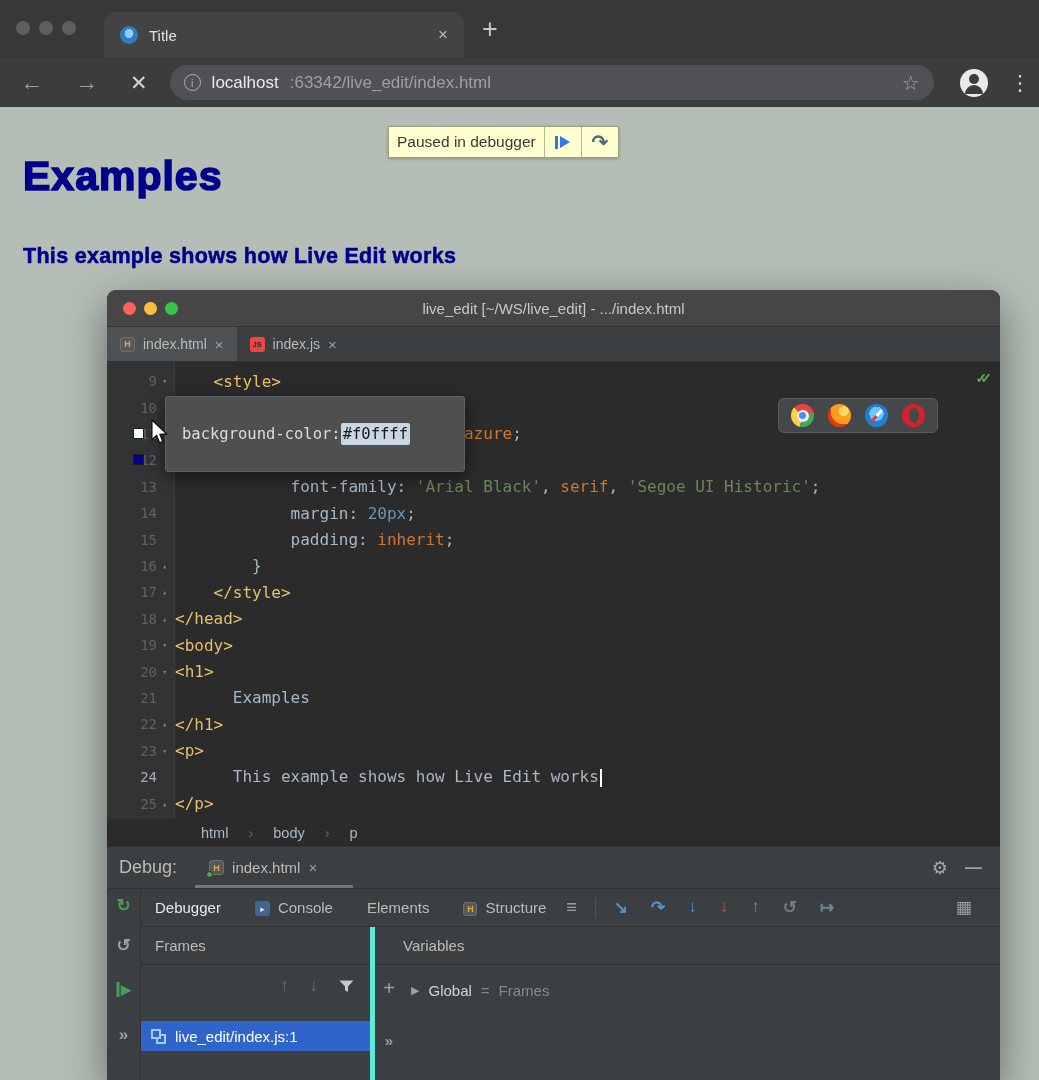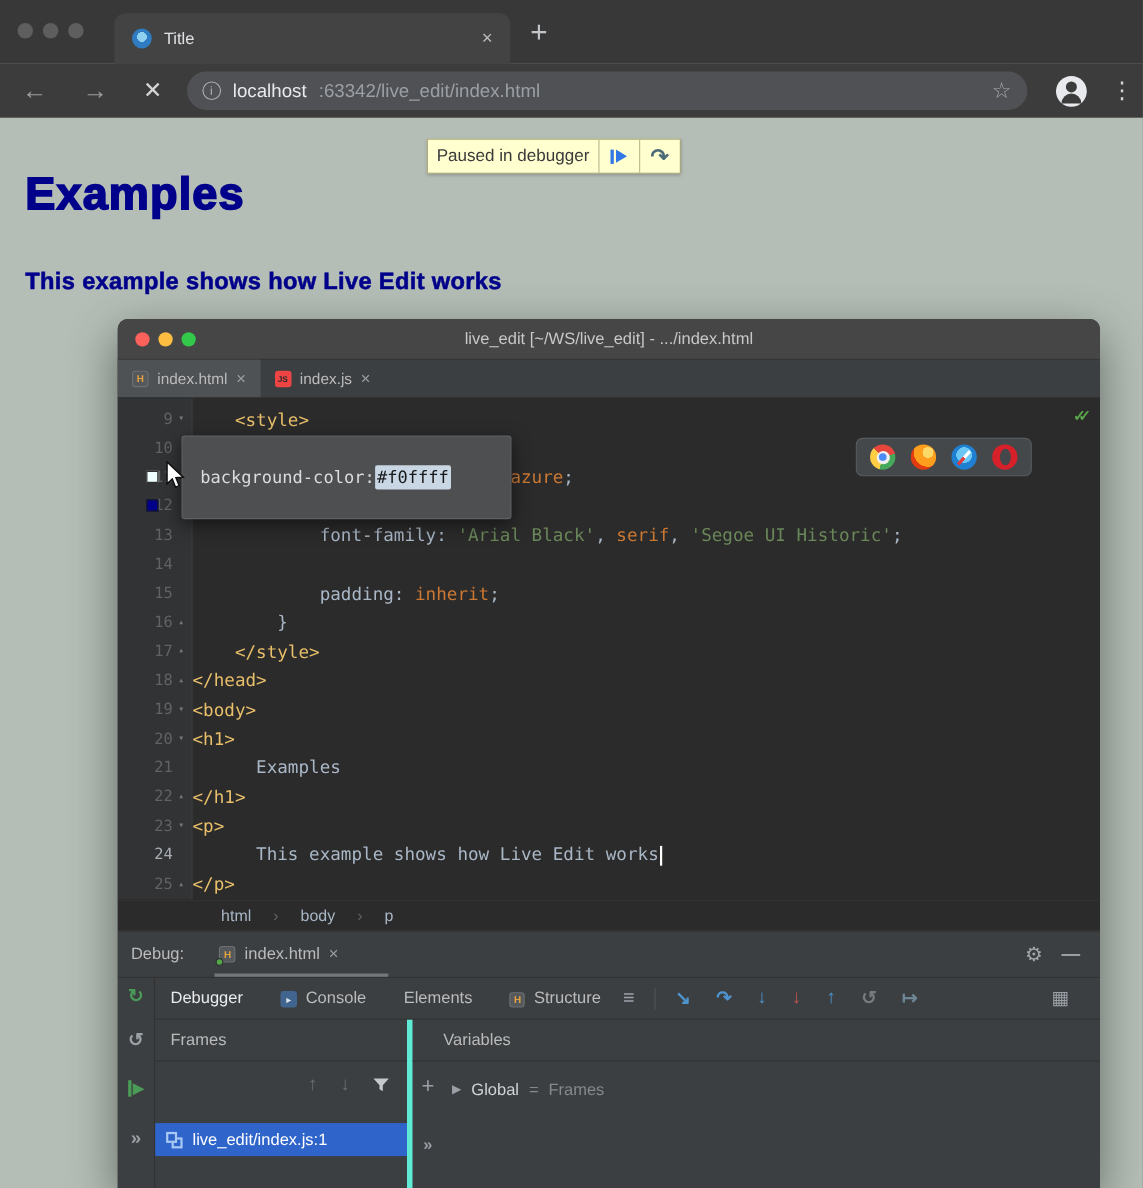--- a/index.html
+++ b/index.html
@@ -81,21 +81,21 @@
   .icon-opera{background:#d6202a}
   .opera-inner{position:absolute;left:6.5px;top:4px;width:10px;height:15px;border-radius:50%;background:#45484b}
 
   
   .breadcrumbs{position:absolute;top:528px;left:0;right:0;height:28px;background:#2b2b2b;border-top:1px solid #323232;display:flex;align-items:center;padding-left:94px;gap:11px;font-size:14.5px;color:#a9b7c6}
   .bc-sep{color:#606366}
 
   
   .debug{position:absolute;top:556px;left:0;right:0;bottom:0;background:#3c3f41;border-top:1px solid #323232}
   .dbg-header{height:42px;display:flex;align-items:center;position:relative;border-bottom:1px solid #323232}
-  .dbg-label{margin-left:12px;color:#bbbbbb;font-size:15px}
+  .dbg-label{margin-left:12px;color:#bbbbbb;font-size:18px}
   .dbg-tab{display:flex;align-items:center;gap:8px;margin-left:32px;color:#bbbbbb;font-size:15px}
   .dbg-tab-ic{position:relative;flex:none}
   .green-dot{position:absolute;left:-3px;bottom:-3px;width:7px;height:7px;border-radius:50%;background:#52a846;border:1px solid #2f3234}
   .dbg-underline{position:absolute;left:88px;bottom:0;width:158px;height:3px;background:#747678}
   .dbg-gear{position:absolute;right:52px;color:#a3a6a8;font-size:18px}
   .dbg-min{position:absolute;right:18px;color:#a3a6a8;font-size:17px;font-weight:bold}
   .dbg-body{position:absolute;top:42px;left:0;right:0;bottom:0;display:flex}
   .rail{width:34px;flex:none;border-right:1px solid #323232;position:relative}
   .rail-ic{position:absolute;left:50%;transform:translateX(-50%);font-size:17px;font-weight:bold}
   .rail-resume{border-left:3px solid #4a9b57;padding-left:2px;font-size:13px;line-height:15px}
@@ -201,21 +201,21 @@
     </div>
 
   <div class="editor" id="editor">
     <div class="gutter-bg"></div>
     <div id="code-lines">
         <div class="code-line" style="top: 6px;"><span class="ln">9</span><span class="foldcol"><span class="fold">▾</span></span><span class="codetext"><span class="c-def">    </span><span class="c-tag">&lt;style&gt;</span></span></div>
         <div class="code-line" style="top: 32.4px;"><span class="ln">10</span><span class="foldcol"></span><span class="codetext"><span class="c-def">        </span><span class="c-tag">body</span><span class="c-def"> {</span></span></div>
         <div class="code-line" style="top: 58.8px;"><span class="ln">11</span><span class="foldcol"><span class="swatch" style="background: rgb(240, 255, 255);"></span></span><span class="codetext"><span class="c-def">            background-color: </span><span class="c-kw">azure</span><span class="c-def">;</span></span></div>
         <div class="code-line" style="top: 85.2px;"><span class="ln">12</span><span class="foldcol"><span class="swatch" style="background: rgb(0, 0, 139);"></span></span><span class="codetext"><span class="c-def">            color: </span><span class="c-kw">darkblue</span><span class="c-def">;</span></span></div>
         <div class="code-line" style="top: 111.6px;"><span class="ln">13</span><span class="foldcol"></span><span class="codetext"><span class="c-def">            font-family: </span><span class="c-str">'Arial Black'</span><span class="c-def">, </span><span class="c-kw">serif</span><span class="c-def">, </span><span class="c-str">'Segoe UI Historic'</span><span class="c-def">;</span></span></div>
-        <div class="code-line" style="top: 138px;"><span class="ln">14</span><span class="foldcol"></span></div>
+        <div class="code-line" style="top: 138px;"><span class="ln">14</span><span class="foldcol"></span><span class="codetext"><span class="c-def">            margin: </span><span class="c-num">20px</span><span class="c-def">;</span></span></div>
         <div class="code-line" style="top: 164.4px;"><span class="ln">15</span><span class="foldcol"></span><span class="codetext"><span class="c-def">            padding: </span><span class="c-kw">inherit</span><span class="c-def">;</span></span></div>
         <div class="code-line" style="top: 190.8px;"><span class="ln">16</span><span class="foldcol"><span class="fold">▴</span></span><span class="codetext"><span class="c-def">        }</span></span></div>
         <div class="code-line" style="top: 217.2px;"><span class="ln">17</span><span class="foldcol"><span class="fold">▴</span></span><span class="codetext"><span class="c-def">    </span><span class="c-tag">&lt;/style&gt;</span></span></div>
         <div class="code-line" style="top: 243.6px;"><span class="ln">18</span><span class="foldcol"><span class="fold">▴</span></span><span class="codetext"><span class="c-tag">&lt;/head&gt;</span></span></div>
         <div class="code-line" style="top: 270px;"><span class="ln">19</span><span class="foldcol"><span class="fold">▾</span></span><span class="codetext"><span class="c-tag">&lt;body&gt;</span></span></div>
         <div class="code-line" style="top: 296.4px;"><span class="ln">20</span><span class="foldcol"><span class="fold">▾</span></span><span class="codetext"><span class="c-tag">&lt;h1&gt;</span></span></div>
         <div class="code-line" style="top: 322.8px;"><span class="ln">21</span><span class="foldcol"></span><span class="codetext"><span class="c-def">      Examples</span></span></div>
         <div class="code-line" style="top: 349.2px;"><span class="ln">22</span><span class="foldcol"><span class="fold">▴</span></span><span class="codetext"><span class="c-tag">&lt;/h1&gt;</span></span></div>
         <div class="code-line" style="top: 375.6px;"><span class="ln">23</span><span class="foldcol"><span class="fold">▾</span></span><span class="codetext"><span class="c-tag">&lt;p&gt;</span></span></div>
         <div class="code-line" style="top: 402px;"><span class="ln ln-active">24</span><span class="foldcol"></span><span class="codetext"><span class="c-def">      This example shows how Live Edit works</span><span class="caret"></span></span></div>

